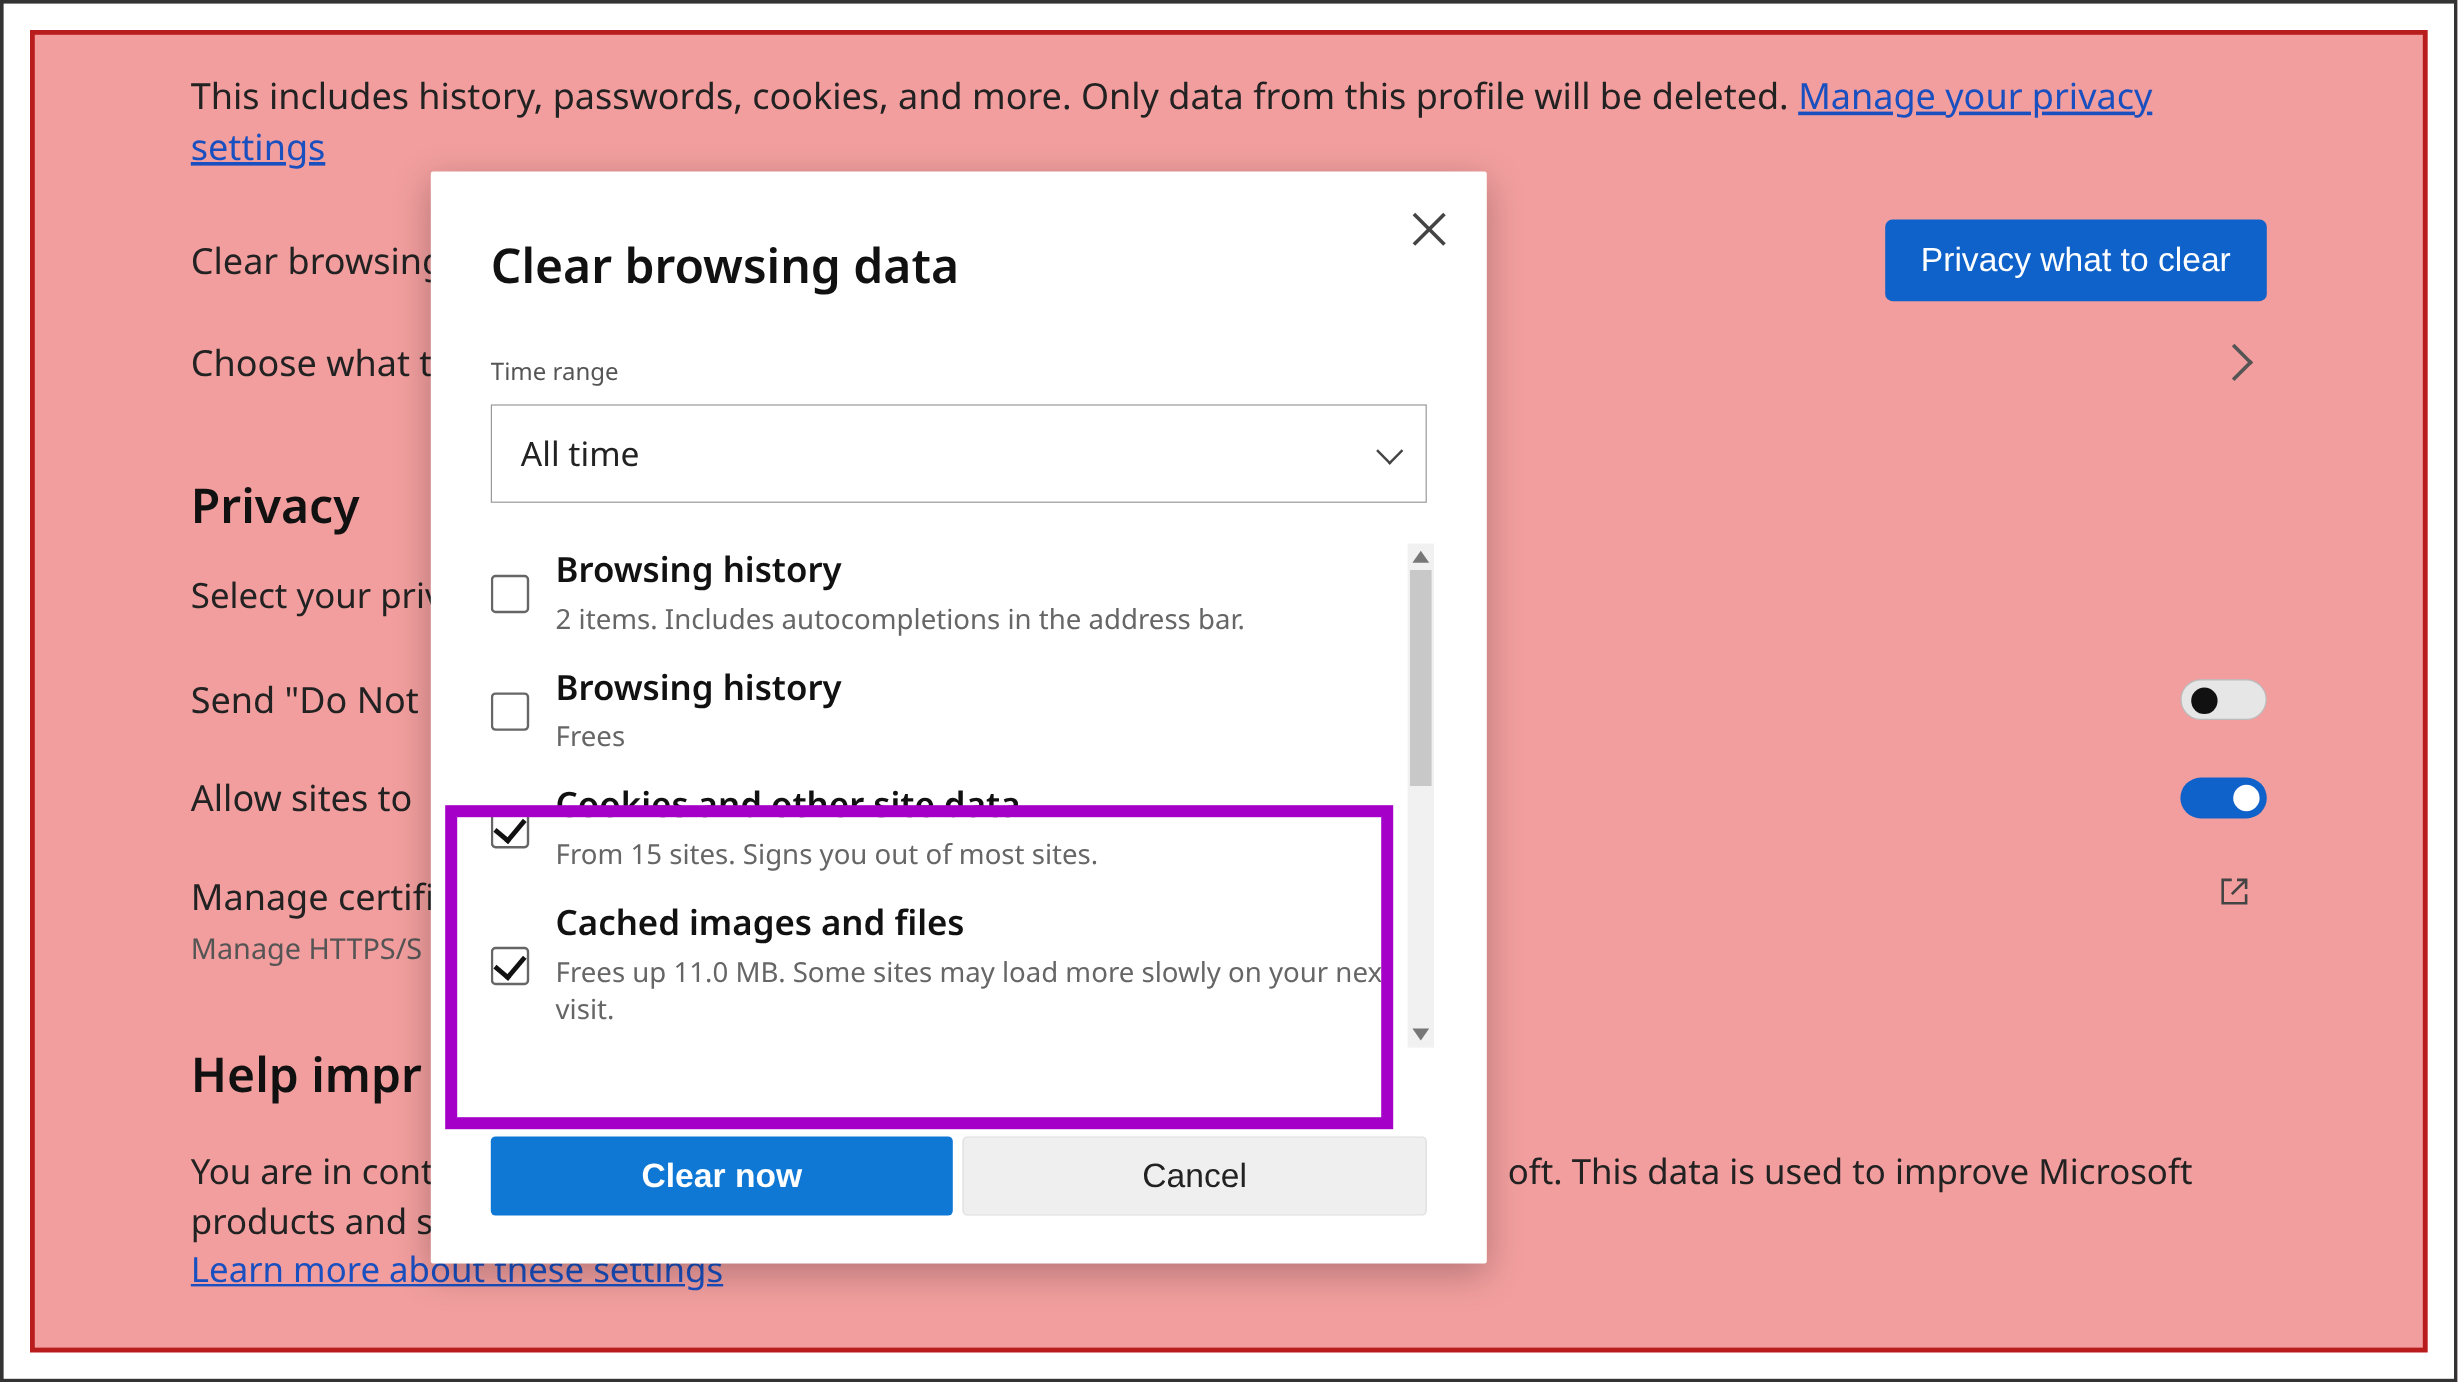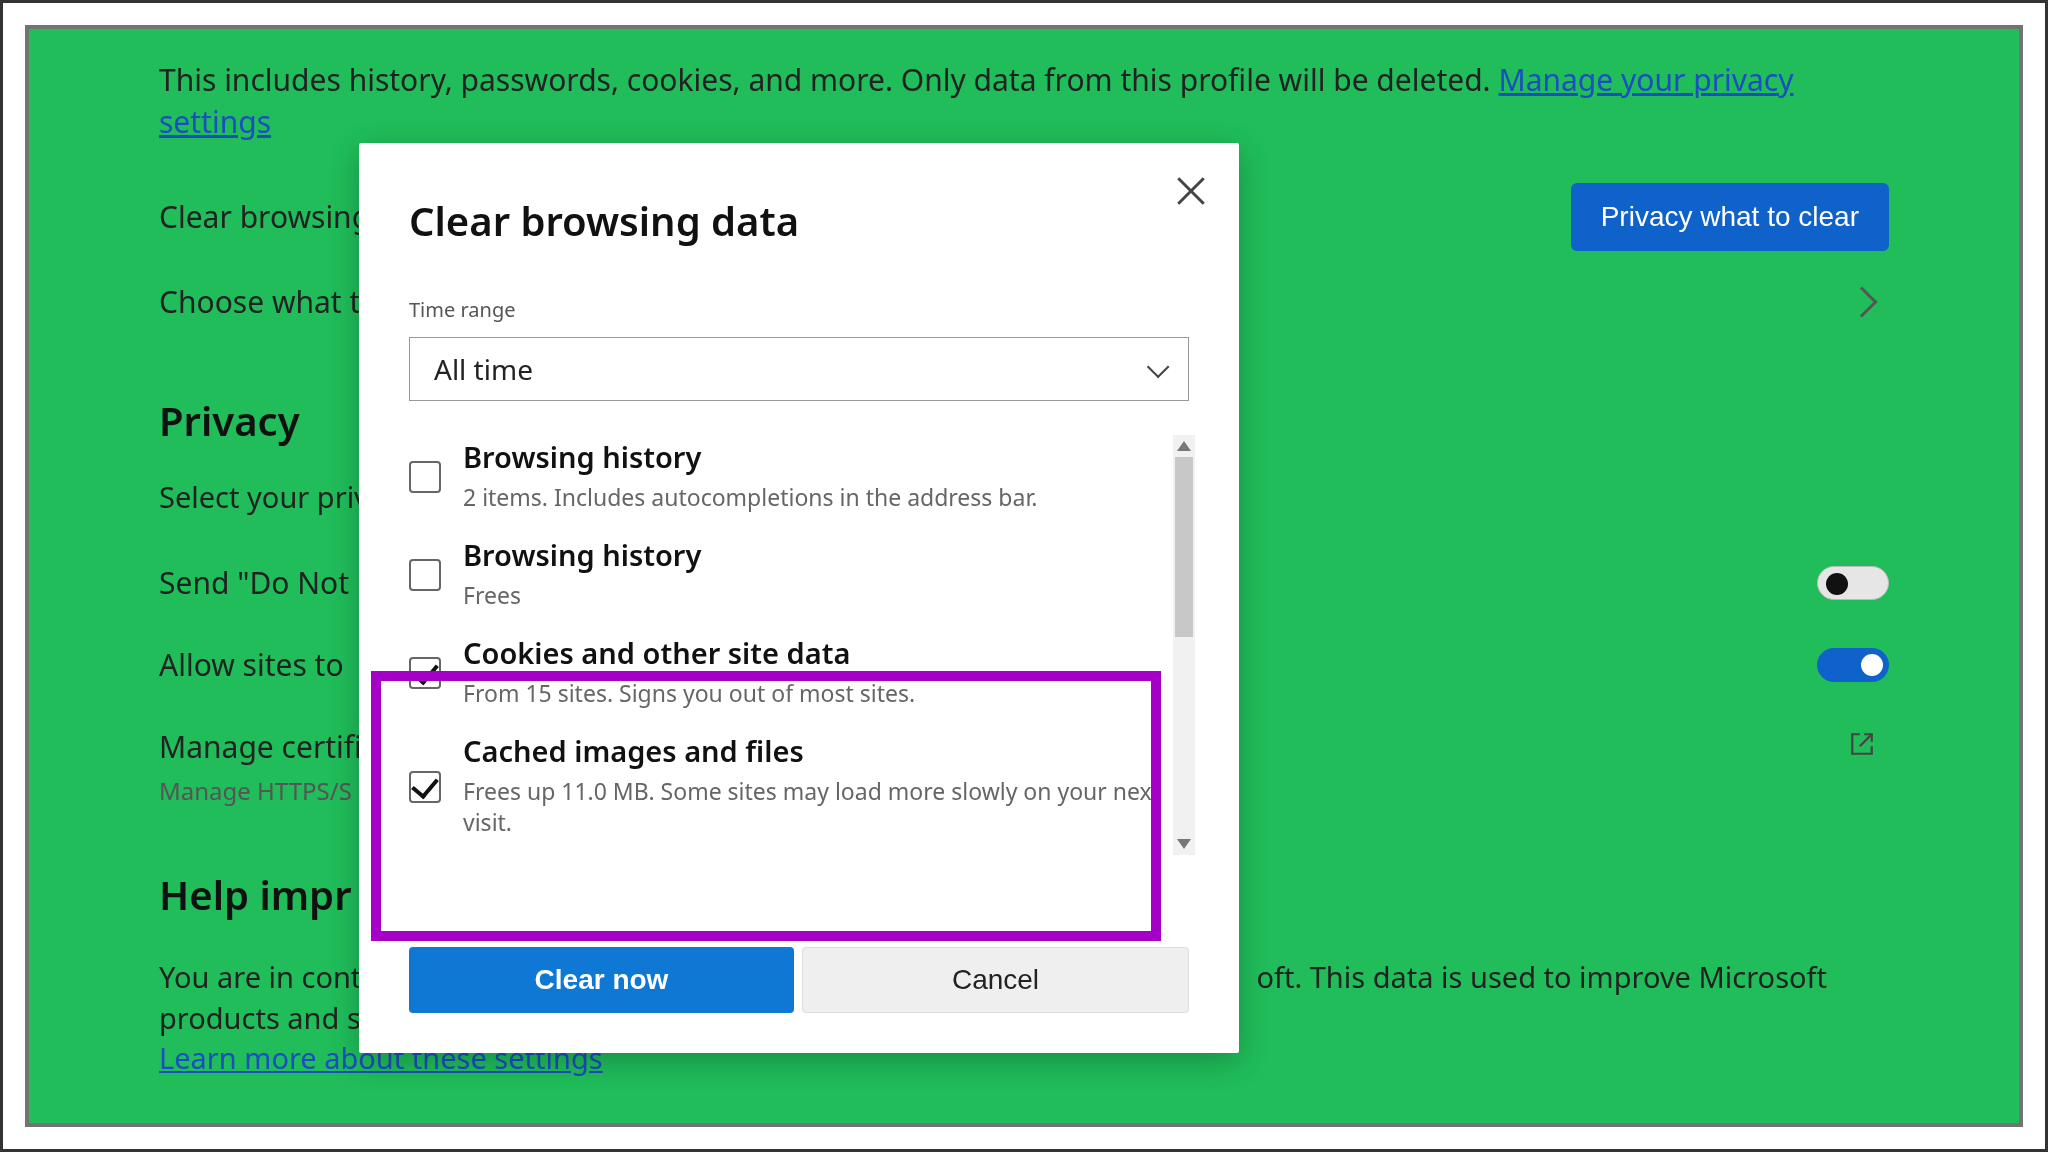--- a/index.html
+++ b/index.html
@@ -1,18 +1,18 @@
 <!DOCTYPE html>
 <html><head>
 <meta charset="utf-8">
 <style>
   * { box-sizing: border-box; margin: 0; padding: 0; }
   html, body { width: 2048px; height: 1152px; overflow: hidden; font-family: "Segoe UI", system-ui, sans-serif; background: #fff; }
   .canvas { width: 2048px; height: 1152px; position: relative; border: 3px solid #333; }
-  .inner { position: absolute; inset: 22px; border: 4px solid #737373; background: #22c55e; overflow: hidden; }
+  .inner { position: absolute; inset: 22px; border: 4px solid #b91c1c; background: #fca5a5; overflow: hidden; }
   .overlay { position: absolute; inset: 0; background: rgba(0,0,0,0.04); }
   .page { position: relative; padding: 30px 130px 0 130px; color: #222; font-size: 29px; line-height: 1.4; }
   .intro { font-size: 30px; color: #222; }
   .intro a { color: #1a4fbf; text-decoration: underline; }
   .row { display: flex; align-items: center; justify-content: space-between; margin-top: 40px; }
   .row .label { font-size: 30px; color: #222; white-space: nowrap; }
   .btn-primary { background: #0f62c9; color: #fff; border: none; font-size: 28px; padding: 18px 30px; border-radius: 6px; cursor: pointer; }
   .h2 { font-size: 40px; font-weight: 600; margin-top: 70px; color: #111; }
   .h2b { font-size: 40px; font-weight: 600; margin-top: 60px; color: #111; }
   .sub { font-size: 29px; color: #222; margin-top: 28px; }
@@ -30,21 +30,21 @@
   .improve { margin-top: 34px; font-size: 29px; }
 
   
   .dialog { position: absolute; left: 330px; top: 114px; width: 880px; height: 910px; background: #fff; box-shadow: 0 8px 30px rgba(0,0,0,0.25); border-radius: 2px; padding: 50px 50px 24px 50px; }
   .dialog .close { position: absolute; right: 30px; top: 30px; width: 36px; height: 36px; cursor: pointer; }
   .dialog .close::before, .dialog .close::after { content: ""; position: absolute; left: 50%; top: 0; width: 3px; height: 36px; background: #444; }
   .dialog .close::before { transform: translateX(-50%) rotate(45deg); }
   .dialog .close::after  { transform: translateX(-50%) rotate(-45deg); }
   .dialog h1 { font-size: 40px; font-weight: 600; color: #111; }
   .dialog .label { font-size: 20px; color: #555; margin-top: 48px; }
-  .select { margin-top: 14px; border: 1px solid #999; height: 64px; display: flex; align-items: center; justify-content: space-between; padding: 0 24px; font-size: 28px; color: #222; cursor: pointer; }
+  .select { margin-top: 14px; border: 1px solid #999; height: 82px; display: flex; align-items: center; justify-content: space-between; padding: 0 24px; font-size: 28px; color: #222; cursor: pointer; }
   .select .caret { width: 16px; height: 16px; border-right: 2px solid #444; border-bottom: 2px solid #444; transform: rotate(45deg) translateY(-3px); }
 
   .listwrap { position: relative; margin-top: 34px; height: 420px; }
   .scrollbar { position: absolute; right: -6px; top: 0; bottom: 0; width: 22px; background: #f1f1f1; }
   .scrollbar .arrow { width: 0; height: 0; border-left: 7px solid transparent; border-right: 7px solid transparent; position: absolute; left: 4px; }
   .scrollbar .arrow.up { top: 6px; border-bottom: 10px solid #777; }
   .scrollbar .arrow.down { bottom: 6px; border-top: 10px solid #777; }
   .scrollbar .thumb { position: absolute; left: 2px; top: 22px; width: 18px; height: 180px; background: #c8c8c8; }
 
   .list { height: 100%; overflow: hidden; padding-right: 24px; }

